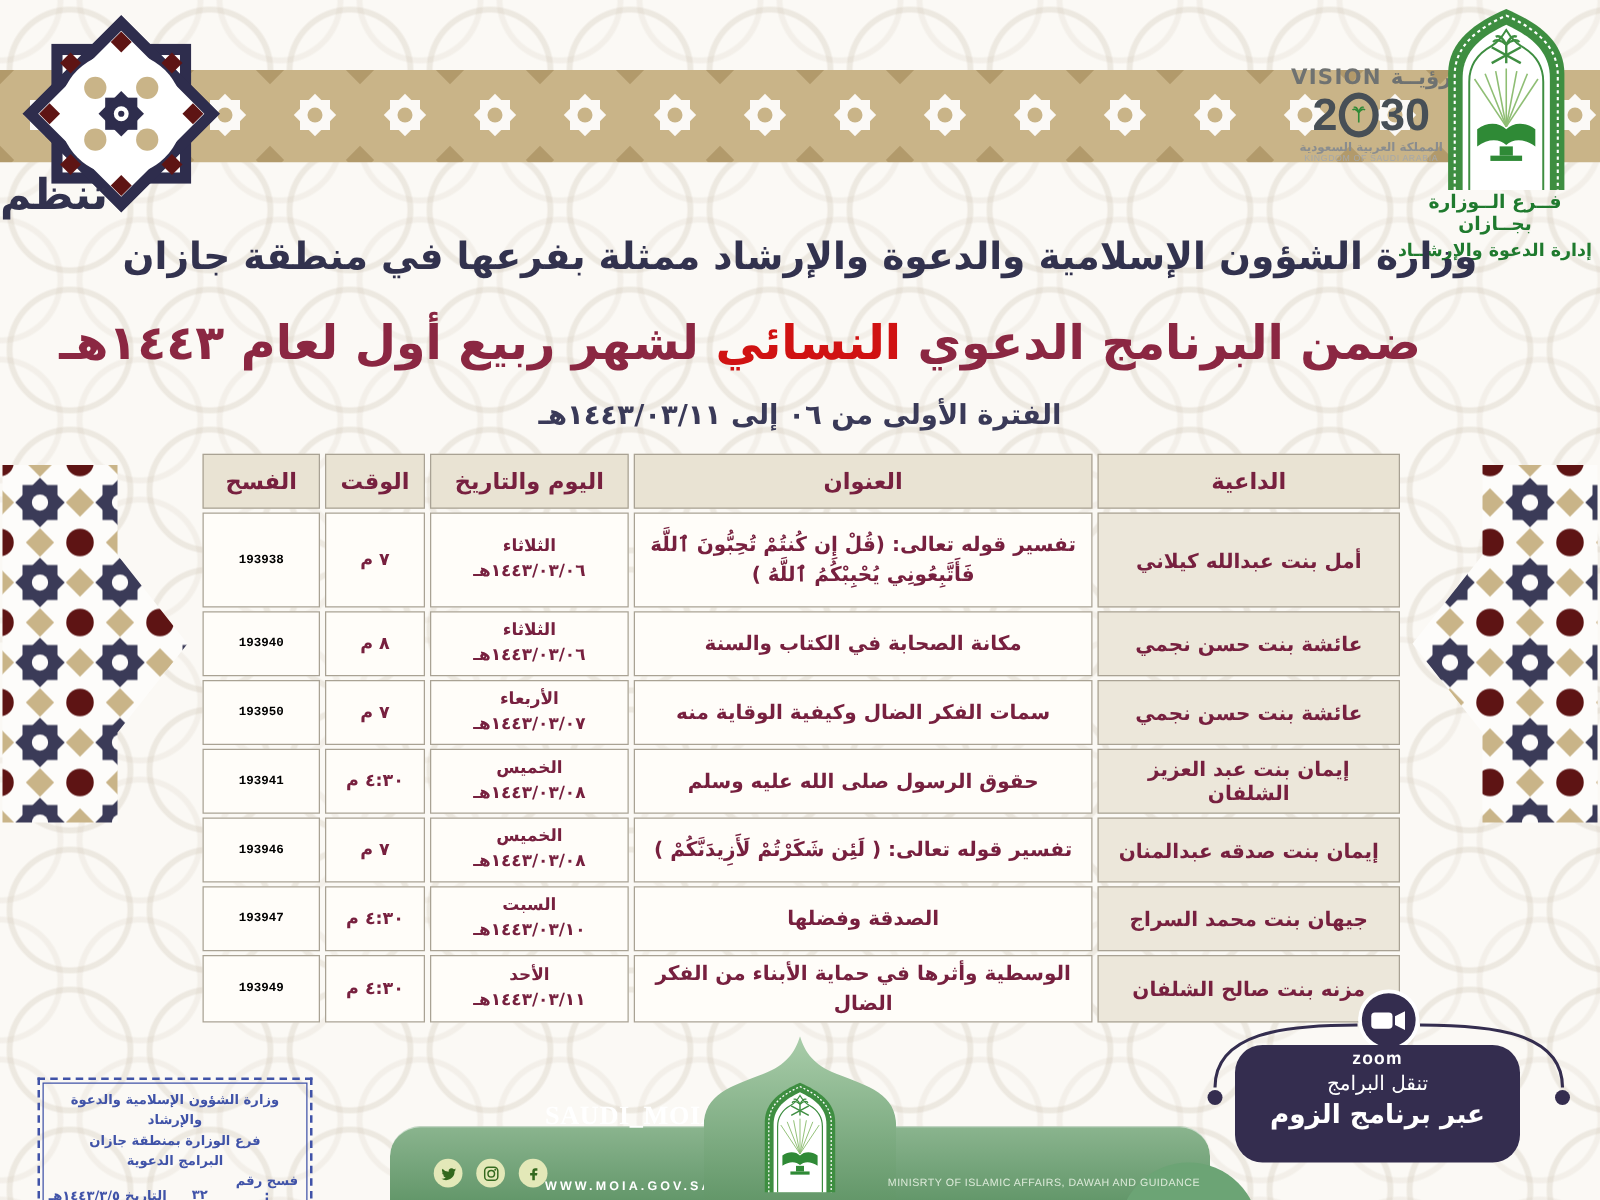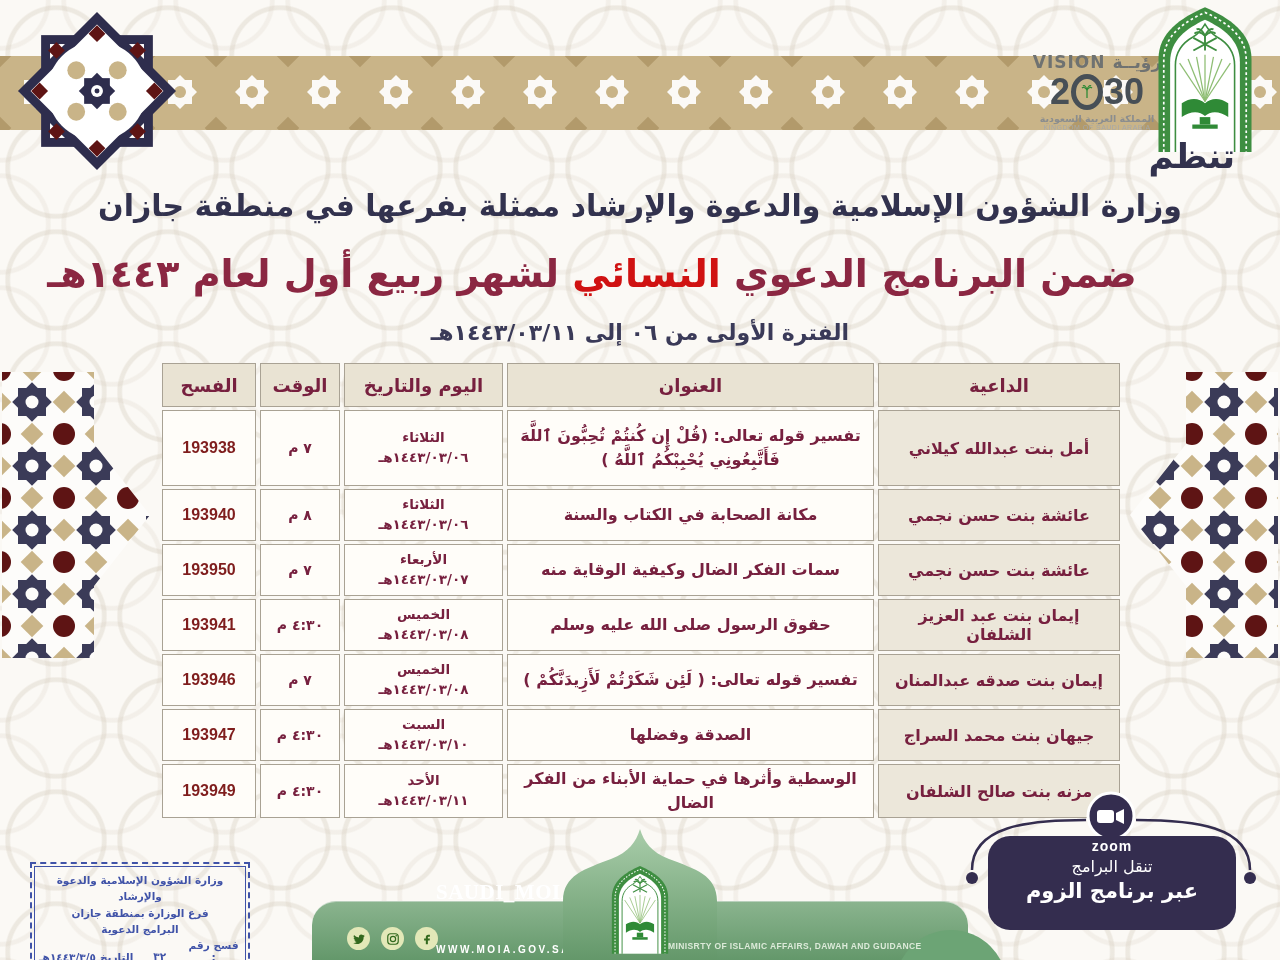--- a/index.html
+++ b/index.html
@@ -20,59 +20,59 @@
   .vision .row1{display:flex;justify-content:center;align-items:center;gap:7px;font-weight:bold;font-size:17px;letter-spacing:1px;}
   .vision .year{display:flex;justify-content:center;align-items:center;font-size:36px;font-weight:bold;color:#474f56;line-height:1;margin-top:2px;font-family:"Liberation Sans",sans-serif;}
   .vision .ring{display:inline-flex;align-items:center;justify-content:center;width:22px;height:26px;border:5px solid #474f56;border-radius:50%;margin:0 1px;}
   .vision .ctry-ar{font-size:9.5px;color:#8a8d8f;margin-top:3px;font-weight:bold;}
   .vision .ctry-en{font-size:7px;color:#a5a8aa;letter-spacing:.5px;font-family:"Liberation Sans",sans-serif;}
   .moia-top{left:1152px;top:4px;width:106px;height:148px;}
   .branch{left:1118px;top:152px;width:156px;text-align:center;color:#1f7a2e;font-weight:bold;}
   .branch .b1{font-size:15px;}
   .branch .b2{font-size:14px;margin-top:5px;}
   
-  .t-organizes{left:0;top:136px;width:1235px;text-align:right;font-size:34px;font-weight:bold;color:#32324e;}
+  .t-organizes{left:0;top:136px;width:1235px;text-align:left;font-size:34px;font-weight:bold;color:#32324e;}
   .t-line1{left:0;top:188px;width:1280px;text-align:center;font-size:30px;font-weight:bold;color:#32324e;}
   .t-line2{left:0;top:252px;width:1184px;text-align:center;font-size:38px;font-weight:bold;color:#8b2742;}
   .t-line2 .hl{color:#d01212;}
   .t-period{left:0;top:320px;width:1280px;text-align:center;font-size:22px;font-weight:bold;color:#3a3a58;}
   
   .mosaic-l{left:0;top:370px;} .mosaic-r{left:1128px;top:370px;}
   
   .sched{left:158px;top:360px;width:966px;border-collapse:separate;border-spacing:4px 3px;direction:rtl;table-layout:fixed;}
   .sched th,.sched td{border:1px solid #a9a294;color:#77203f;text-align:center;vertical-align:middle;padding:2px 6px;}
   .sched th{background:#e9e3d3;font-size:18px;font-weight:bold;height:38px;}
   .sched td{background:#fffdf9;}
   .sched td.pr{background:#ece7da;font-weight:bold;font-size:16px;}
   .sched td.tp{font-weight:bold;font-size:16px;line-height:1.5;}
   .sched td.dd{font-size:13.5px;font-weight:bold;line-height:1.45;}
   .sched td.tm{font-size:14px;font-weight:bold;}
-  .sched td.no{font-size:16px;font-weight:bold;direction:ltr;font-family:Liberation Sans, sans-serif;color:#7f1d1d;}
+  .sched td.no{font-size:10px;font-weight:bold;direction:ltr;font-family:Liberation Mono, monospace;color:#000000;}
   .sched tr.r1 td{height:70px;}
   .sched tr.rn td{height:46px;}
   
   .stamp{left:30px;top:862px;width:212px;border:2px dashed #4053a8;padding:2px;}
   .stamp .inner{border:1.5px solid #4053a8;padding:5px 4px;text-align:center;color:#4053a8;font-weight:bold;}
   .stamp .sl{font-size:10.5px;line-height:1.55;}
   .stamp .sl4{display:flex;justify-content:center;align-items:flex-end;gap:4px;font-size:10.5px;margin-top:2px;direction:rtl;}
   .stamp .dot{border-bottom:1px dotted #4053a8;padding:0 16px;}
   .stamp .sl5{font-size:10.5px;margin-top:4px;letter-spacing:1px;}
   
   .band{left:312px;top:901px;width:656px;height:59px;border-radius:24px 24px 0 0;
     background:linear-gradient(180deg,#8ab48e,#63976a);border-top:1px solid rgba(255,255,255,.55);}
   .socials{left:347px;top:927px;display:flex;gap:11px;}
   .socials .sc{width:23px;height:23px;border-radius:50%;background:#e3e8b8;display:flex;align-items:center;justify-content:center;}
   .handle{left:436px;top:880px;color:#ffffff;font-weight:bold;font-size:21px;font-family:Liberation Serif, serif;letter-spacing:.5px;}
   .website{left:436px;top:944px;color:#ffffff;font-size:10px;letter-spacing:2.5px;font-family:"Liberation Sans",sans-serif;font-weight:bold;}
   .dome{left:563px;top:829px;}
   .min-ar{left:668px;top:915px;width:292px;text-align:center;color:#ffffff;font-weight:bold;font-size:16px;}
-  .min-en{left:668px;top:941px;width:292px;text-align:left;color:#dcead9;font-size:8.5px;letter-spacing:.4px;font-family:"Liberation Sans",sans-serif;font-weight:bold;}
+  .min-en{left:668px;top:941px;width:292px;text-align:right;color:#dcead9;font-size:8.5px;letter-spacing:.4px;font-family:"Liberation Sans",sans-serif;font-weight:normal;}
   .green-dot{left:895px;top:930px;width:112px;height:112px;border-radius:50%;background:#6ca475;}
   .zoom-orn{left:958px;top:788px;}
-  .zoom-panel{left:988px;top:836px;width:248px;height:94px;background:#342d4f;border-radius:22px;
+  .zoom-panel{left:988px;top:836px;width:228px;height:94px;background:#342d4f;border-radius:22px;
     display:flex;flex-direction:column;align-items:center;padding-top:3px;box-sizing:border-box;color:#fff;}
   .zoom-word{font-size:14px;font-weight:bold;letter-spacing:1px;font-family:"Liberation Sans",sans-serif;line-height:1.1;}
   .zoom-l1{font-size:16px;margin-top:3px;direction:rtl;}
   .zoom-l2{font-size:21px;font-weight:bold;margin-top:3px;direction:rtl;}
 </style>
 </head>
 <body>
 
 <div class="page">
 
@@ -198,20 +198,24 @@
       </span>
       <span>30</span>
     </div>
     <div class="ctry-ar ar">المملكة العربية السعودية</div>
     <div class="ctry-en">KINGDOM OF SAUDI ARABIA</div>
   </div>
 
   <svg class="c moia-top" viewBox="0 0 100 140">
     <use href="#sym-moia"></use>
   </svg>
+  <div class="c branch ar">
+    <div class="b1">فــرع الــوزارة بجــازان</div>
+    <div class="b2">إدارة الدعوة والإرشــاد</div>
+  </div>
 
   <div class="c t-organizes ar">تنظم</div>
   <div class="c t-line1 ar">وزارة الشؤون الإسلامية والدعوة والإرشاد ممثلة بفرعها في منطقة جازان</div>
   <div class="c t-line2 ar"><span>ضمن البرنامج الدعوي </span><span class="hl">النسائي</span><span> لشهر ربيع أول لعام ١٤٤٣هـ</span></div>
   <div class="c t-period ar">الفترة الأولى من ٠٦  إلى  ١٤٤٣/٠٣/١١هـ</div>
 
   <svg class="c mosaic-l" width="152" height="290">
     <polygon points="2,2 94,2 94,74 150,145 94,216 94,288 2,288" fill="url(#mosaic)"></polygon>
   </svg>
   <svg class="c mosaic-r" width="152" height="290">

